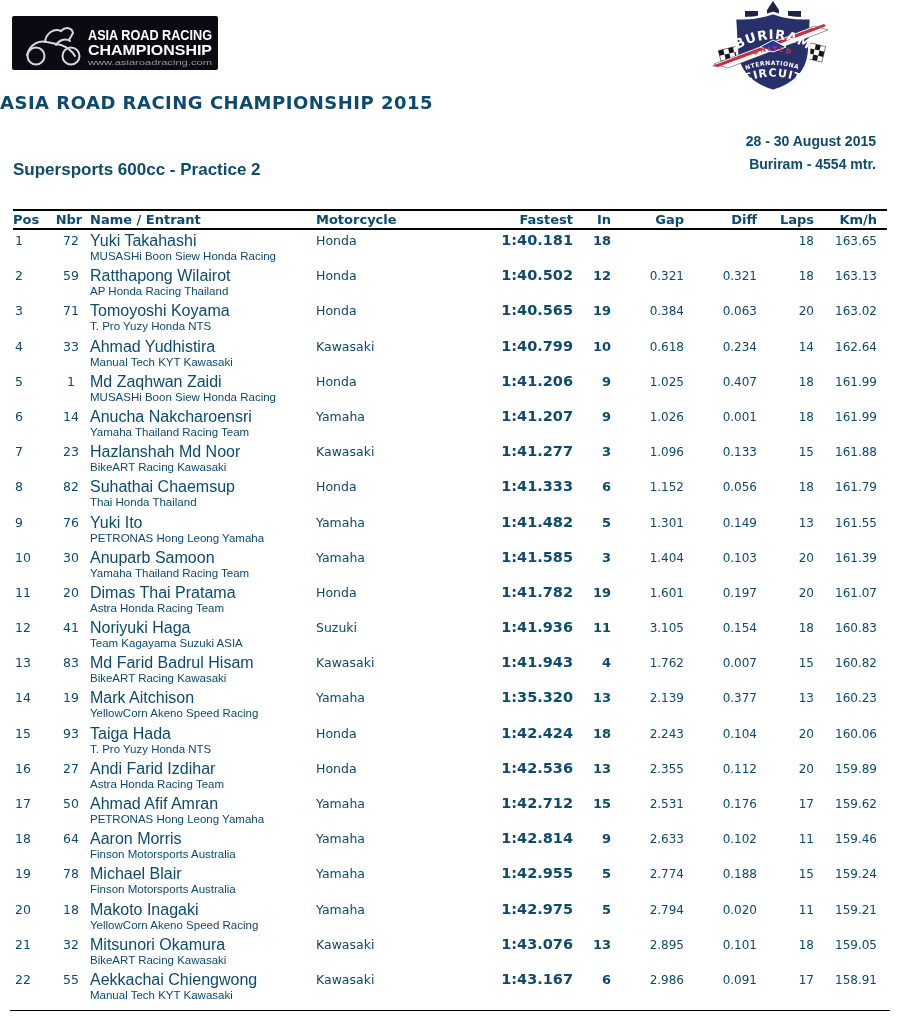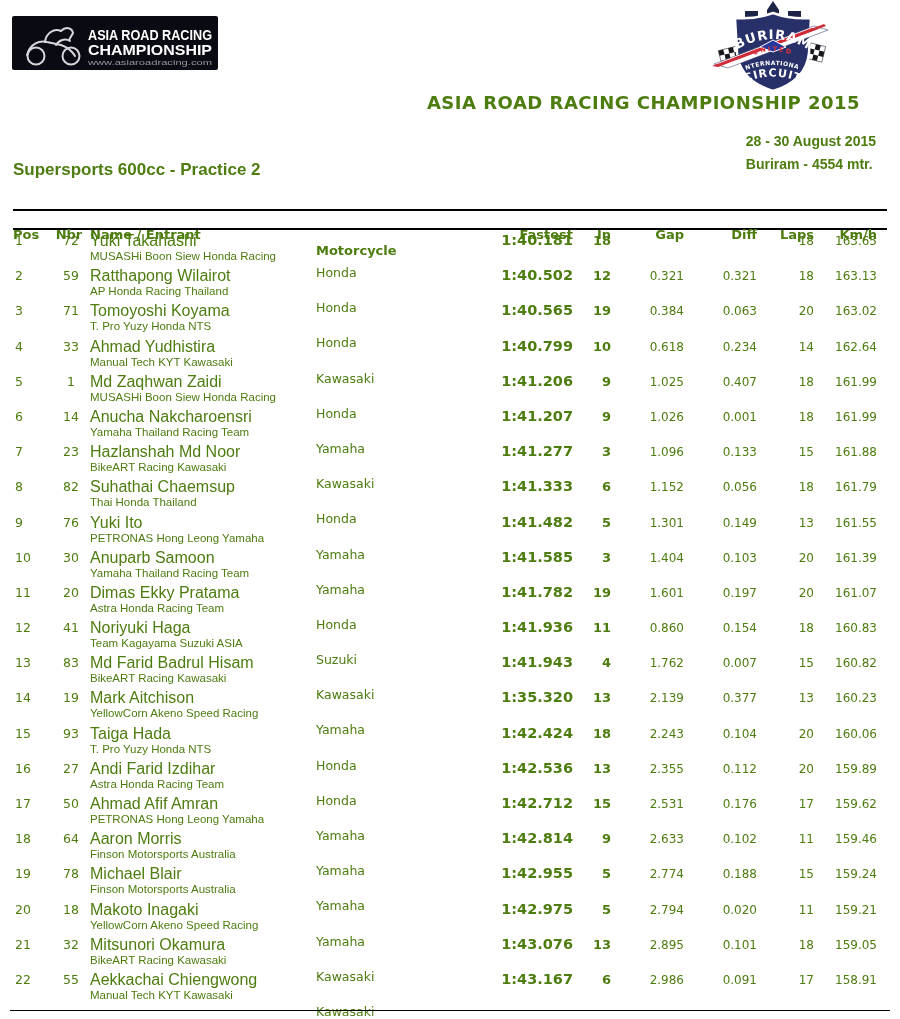--- a/index.html
+++ b/index.html
@@ -1,43 +1,43 @@
 <!DOCTYPE html>
 <html><head>
 <meta charset="utf-8">
 <style>
   html,body{margin:0;padding:0;background:#fff;}
-  .page{position:relative;width:900px;height:1019px;background:#fff;color:#4d7c0f;
+  .page{position:relative;width:900px;height:1019px;background:#fff;color:#0c4a6e;
         font-family:"DejaVu Sans",sans-serif;overflow:hidden;}
 
   
   .arrc-logo{position:absolute;left:12px;top:16px;}
   .circuit-logo{position:absolute;left:712px;top:0px;}
-  .event-title{position:absolute;left:0;top:92px;width:860px;text-align:right;
+  .event-title{position:absolute;left:0;top:92px;width:860px;text-align:left;
                font-size:18px;font-weight:bold;letter-spacing:.5px;}
   .session-title{position:absolute;left:13px;top:132px;font-size:17px;font-weight:bold;
                  font-family:"Liberation Sans",sans-serif;margin-top:28px;}
-  .meta{position:absolute;right:24px;top:130px;font-size:14px;
+  .meta{position:absolute;right:24px;top:130px;text-align:right;font-size:14px;
         font-weight:bold;line-height:23px;font-family:"Liberation Sans",sans-serif;}
 
   
   .table{position:absolute;left:13px;top:209px;width:874px;}
   .grid{display:grid;grid-template-columns:36px 40px 226px 141px 117px 38px 73px 73px 57px 73px;}
   .thead{border-top:2px solid #000;border-bottom:2px solid #000;height:17px;
          align-items:center;font-size:13px;font-weight:bold;}
   .hcell{white-space:nowrap;}
   .row{height:35.2px;box-sizing:border-box;padding-top:2px;}
   .cell{white-space:nowrap;line-height:17px;}
 
   .c-pos{text-align:left;padding-left:2px;}
   .hcell.c-pos{padding-left:0;}
   .c-nbr{text-align:center;padding-left:4px;}
   .hcell.c-nbr{padding-left:0;}
   .c-name{text-align:left;padding-left:1px;}
-  .c-moto{text-align:left;padding-left:1px;margin-top:32px;}
+  .c-moto{text-align:left;padding-left:1px;}
   .c-fast,.c-in,.c-gap,.c-diff,.c-laps{text-align:right;}
   .c-kmh{text-align:right;padding-right:10px;}
 
   .v-pos,.v-nbr,.v-moto{font-size:12.5px;}
   .v-fast{font-size:14.5px;font-weight:bold;}
   .v-in{font-size:13px;font-weight:bold;}
   .v-gap,.v-diff,.v-laps,.v-kmh{font-size:12px;position:relative;top:1px;}
   .r-name{font-family:"Liberation Sans",sans-serif;font-size:16px;line-height:17px;}
   .r-entrant{font-family:"Liberation Sans",sans-serif;font-size:11.5px;line-height:12px;margin-top:1px;}
 
@@ -291,42 +291,42 @@
           <div class="cell c-in v-in">3</div>
           <div class="cell c-gap v-gap">1.404</div>
           <div class="cell c-diff v-diff">0.103</div>
           <div class="cell c-laps v-laps">20</div>
           <div class="cell c-kmh v-kmh">161.39</div>
         </div>
         <div class="row grid">
           <div class="cell c-pos v-pos">11</div>
           <div class="cell c-nbr v-nbr">20</div>
           <div class="cell c-name">
-            <div class="r-name">Dimas Ekky Pratama</div>
+            <div class="r-name">Dimas Thai Pratama</div>
             <div class="r-entrant">Astra Honda Racing Team</div>
           </div>
           <div class="cell c-moto v-moto">Honda</div>
           <div class="cell c-fast v-fast">1:41.782</div>
           <div class="cell c-in v-in">19</div>
           <div class="cell c-gap v-gap">1.601</div>
           <div class="cell c-diff v-diff">0.197</div>
           <div class="cell c-laps v-laps">20</div>
           <div class="cell c-kmh v-kmh">161.07</div>
         </div>
         <div class="row grid">
           <div class="cell c-pos v-pos">12</div>
           <div class="cell c-nbr v-nbr">41</div>
           <div class="cell c-name">
             <div class="r-name">Noriyuki Haga</div>
             <div class="r-entrant">Team Kagayama Suzuki ASIA</div>
           </div>
           <div class="cell c-moto v-moto">Suzuki</div>
           <div class="cell c-fast v-fast">1:41.936</div>
           <div class="cell c-in v-in">11</div>
-          <div class="cell c-gap v-gap">0.860</div>
+          <div class="cell c-gap v-gap">3.105</div>
           <div class="cell c-diff v-diff">0.154</div>
           <div class="cell c-laps v-laps">18</div>
           <div class="cell c-kmh v-kmh">160.83</div>
         </div>
         <div class="row grid">
           <div class="cell c-pos v-pos">13</div>
           <div class="cell c-nbr v-nbr">83</div>
           <div class="cell c-name">
             <div class="r-name">Md Farid Badrul Hisam</div>
             <div class="r-entrant">BikeART Racing Kawasaki</div>

